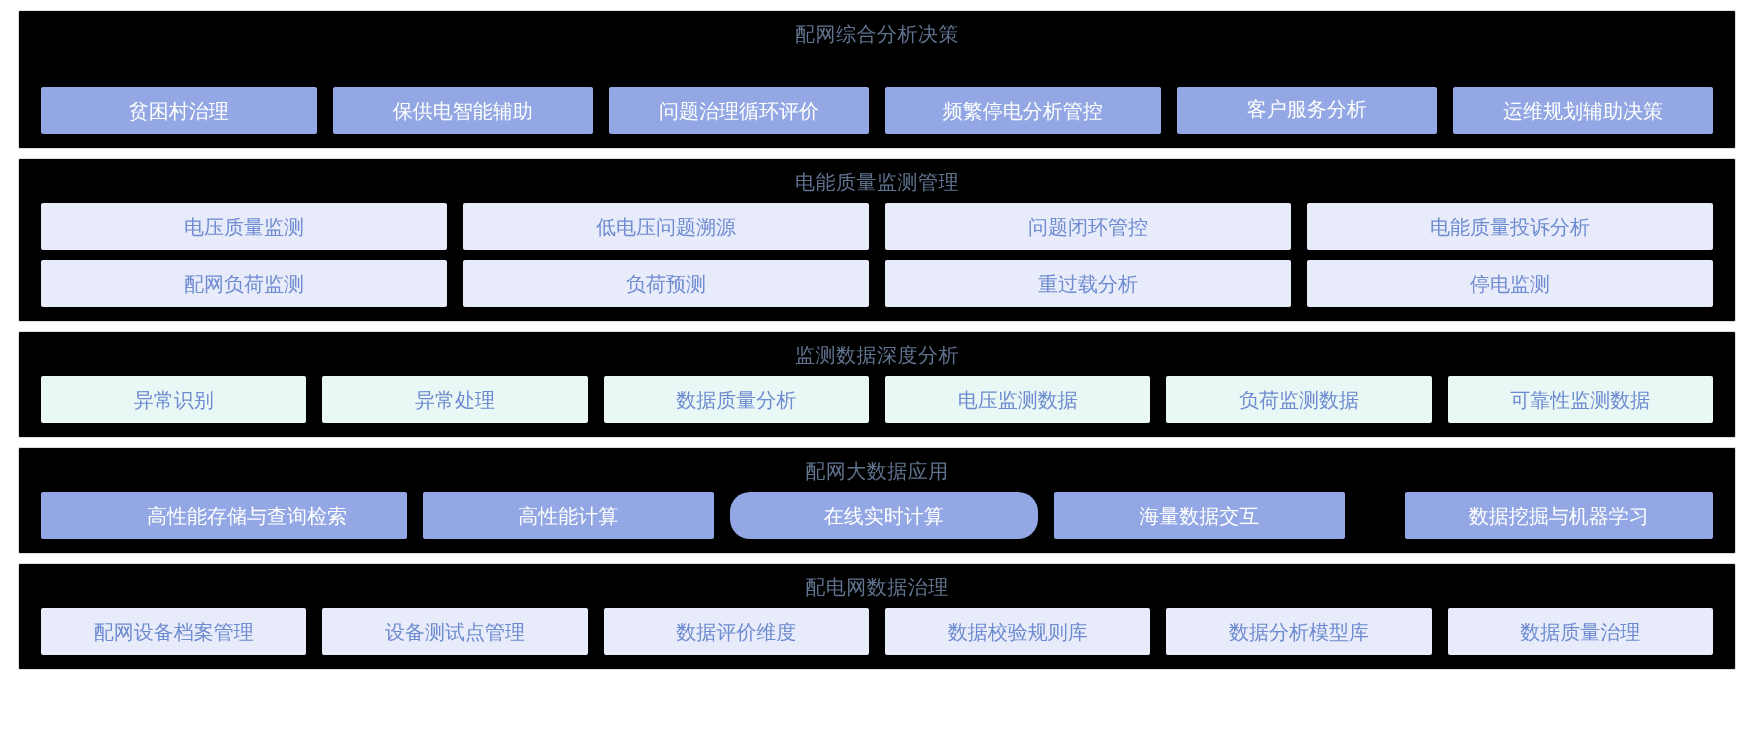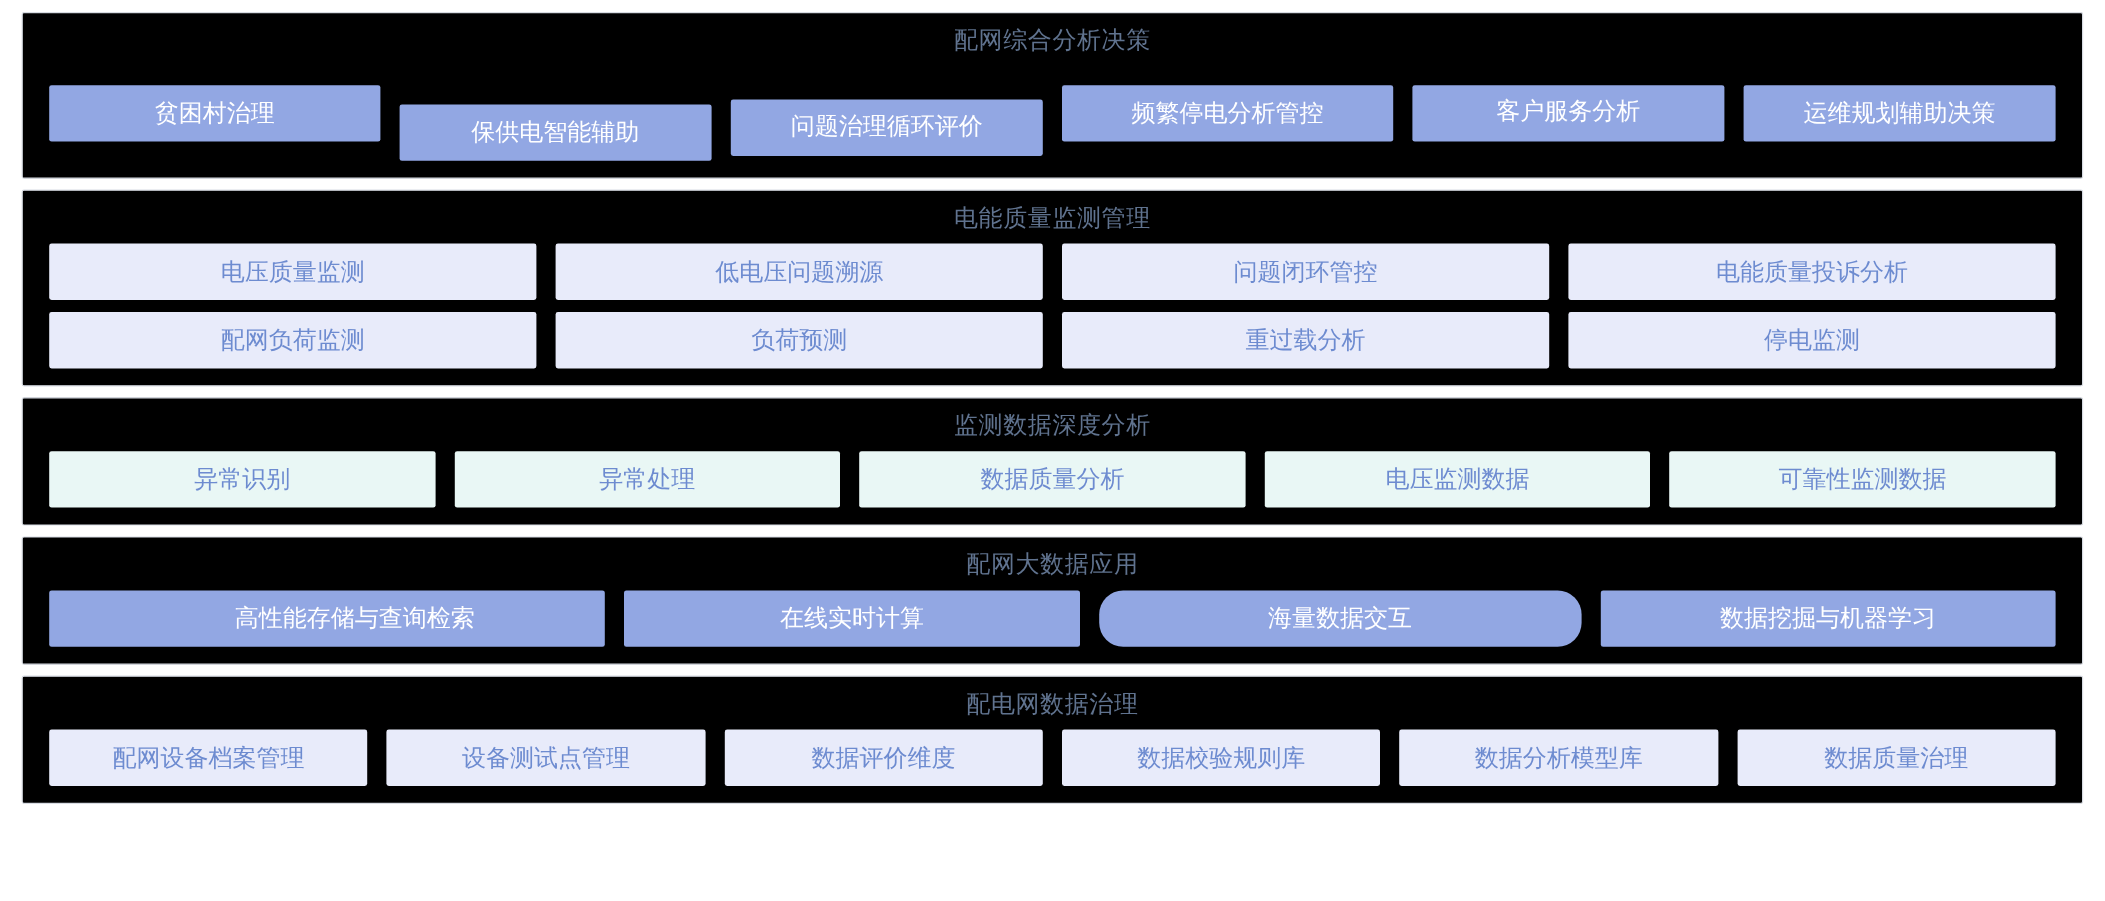--- a/index.html
+++ b/index.html
@@ -43,21 +43,21 @@
     line-height: 28px;
     color: #60738f;
     letter-spacing: 0.5px;
     margin-bottom: 7px;
     white-space: nowrap;
   }
 
   .row {
     display: flex;
     gap: 16px;
-    align-items: center;
+    align-items: flex-end;
   }
   .row + .row {
     margin-top: 10px;
   }
 
   .tile {
     box-sizing: border-box;
     flex: 1 1 0;
     min-width: 0;
     height: 47px;
@@ -134,27 +134,29 @@
         <div class="tile lavender">停电监测</div>
       </div>
     </div>
     <div class="section s3">
       <div class="section-title">监测数据深度分析</div>
       <div class="row">
         <div class="tile mint">异常识别</div>
         <div class="tile mint">异常处理</div>
         <div class="tile mint">数据质量分析</div>
         <div class="tile mint">电压监测数据</div>
+        <div class="tile mint">负荷监测数据</div>
         <div class="tile mint">可靠性监测数据</div>
       </div>
     </div>
     <div class="section s4">
       <div class="section-title">配网大数据应用</div>
       <div class="row">
         <div class="tile solid">高性能存储与查询检索</div>
+        <div class="tile solid">高性能计算</div>
         <div class="tile solid">在线实时计算</div>
         <div class="tile solid">海量数据交互</div>
         <div class="tile solid">数据挖掘与机器学习</div>
       </div>
     </div>
     <div class="section s5">
       <div class="section-title">配电网数据治理</div>
       <div class="row">
         <div class="tile lavender">配网设备档案管理</div>
         <div class="tile lavender">设备测试点管理</div>

